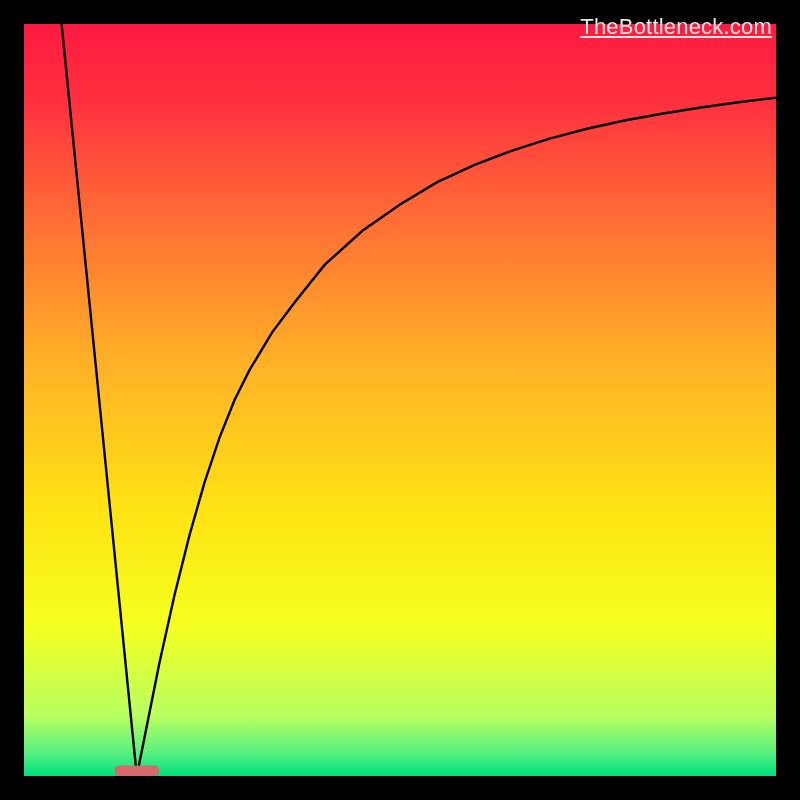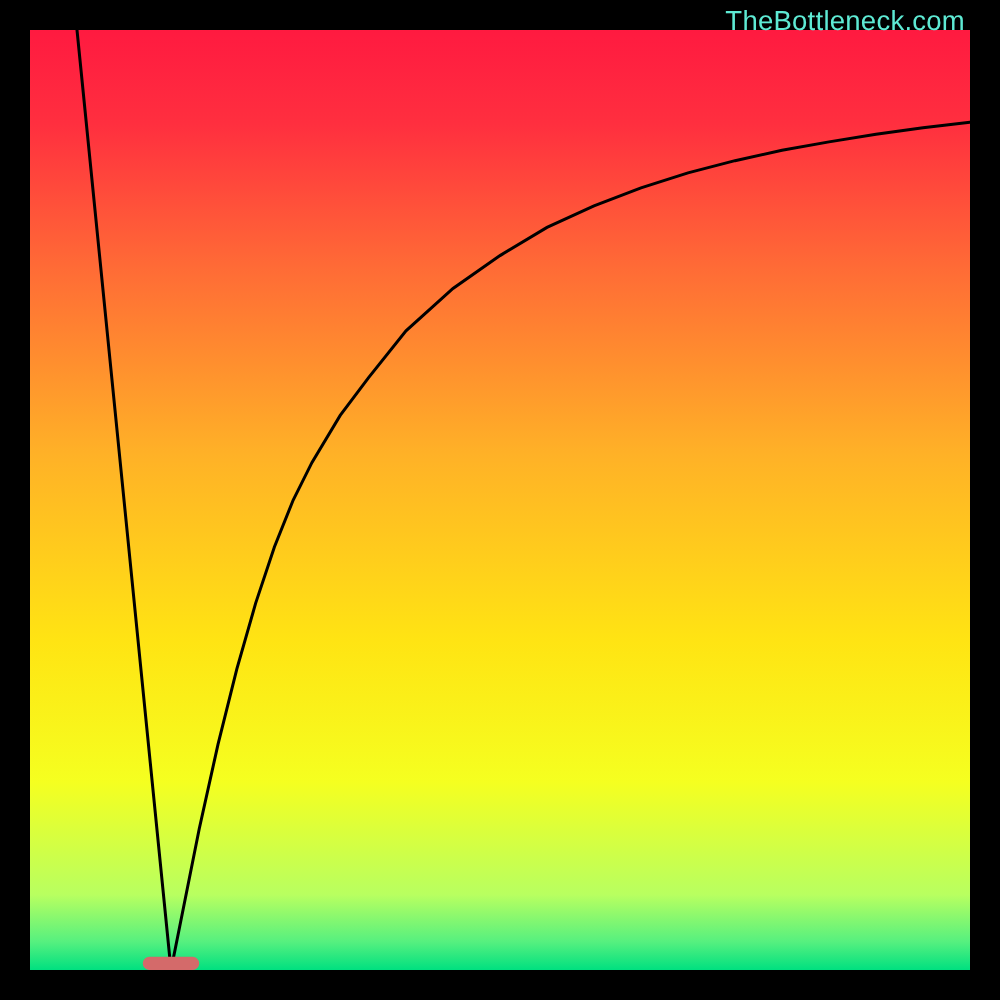--- a/index.html
+++ b/index.html
@@ -20,28 +20,29 @@
   .plot {
     position: absolute;
     left: 24px;
     top: 24px;
     width: 752px;
     height: 752px;
     overflow: hidden;
   }
   .watermark {
     position: absolute;
-    top: 4px;
+    top: 14px;
     right: 28px;
-    color: #5eead4;
+    color: #e5e5e5;
     font-size: 22px;
     font-weight: 500;
     letter-spacing: 0.2px;
     z-index: 5;
     user-select: none;
+    text-decoration: underline;
   }
   svg {
     display: block;
   }
 </style>
 </head>
 <body>
 
 <div class="frame">
   <div class="watermark">TheBottleneck.com</div>

